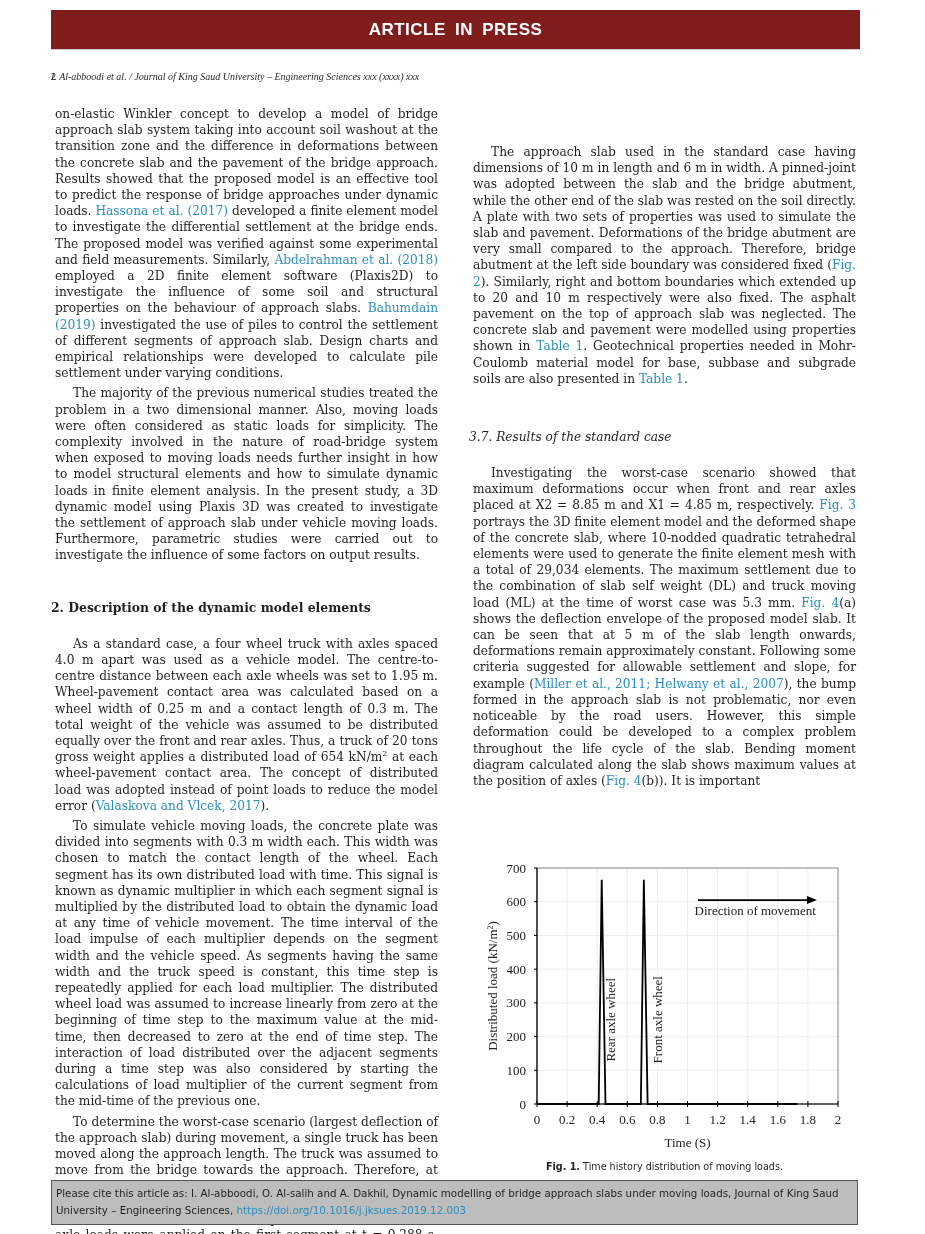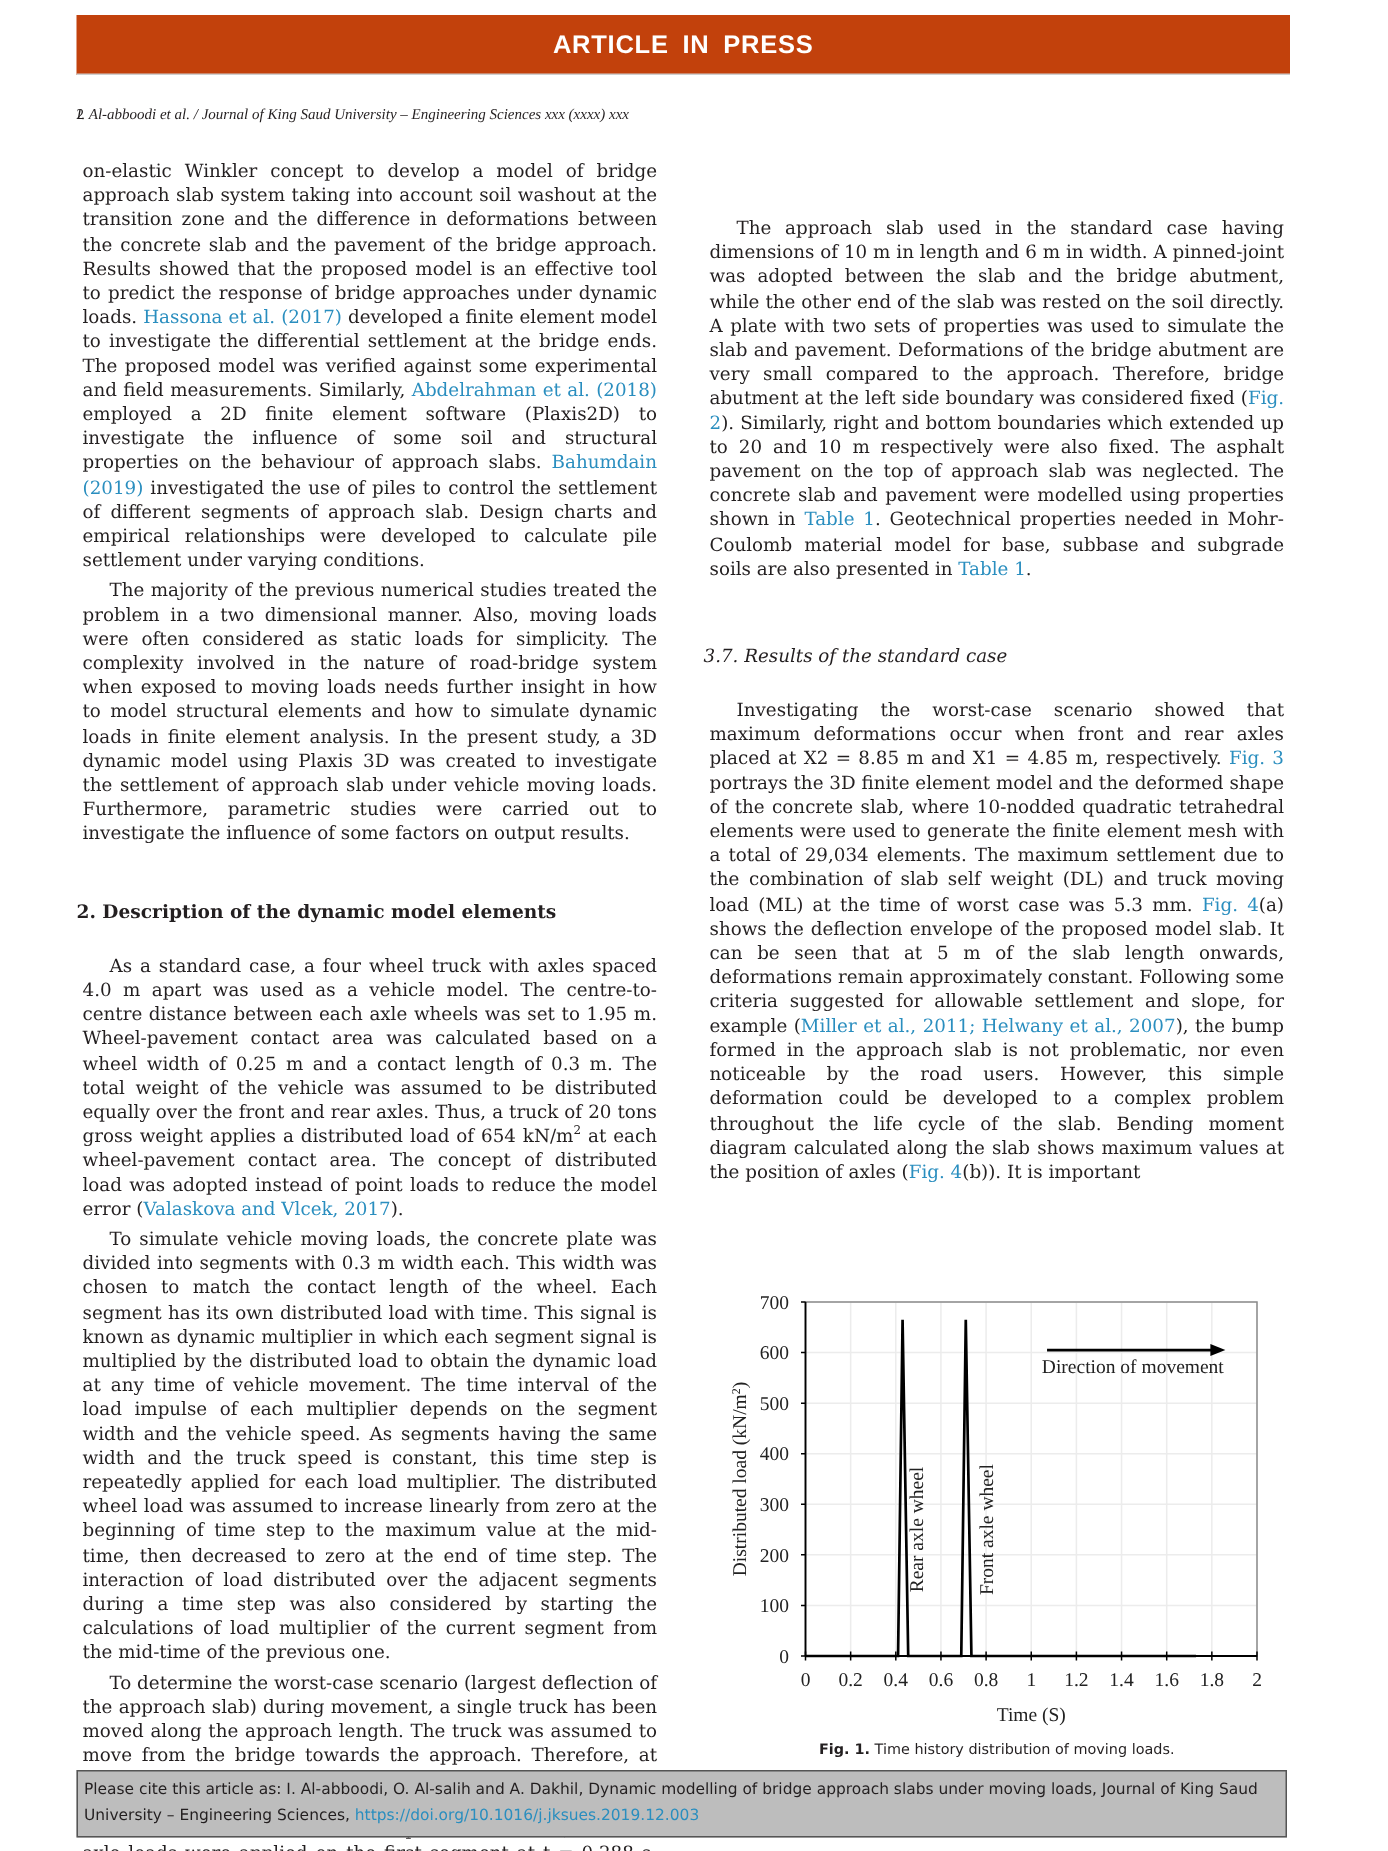--- a/index.html
+++ b/index.html
@@ -1,17 +1,17 @@
 <!DOCTYPE html>
 <html><head>
 <meta charset="utf-8">
 <style>
   html, body { margin: 0; padding: 0; background: #ffffff; }
   body { width: 925px; height: 1234px; position: relative; overflow: hidden; font-family: "DejaVu Serif", "Liberation Serif", serif; color: #231f20; }
-  .banner { position: absolute; left: 51px; top: 10px; width: 809px; height: 39px; background: #c2410c; border-bottom: 1px solid #cfcfcf; display: flex; align-items: center; justify-content: center; }
+  .banner { position: absolute; left: 51px; top: 10px; width: 809px; height: 39px; background: #7f1d1d; border-bottom: 1px solid #cfcfcf; display: flex; align-items: center; justify-content: center; }
   .banner span { font-family: "Liberation Sans", sans-serif; font-weight: bold; color: #ffffff; font-size: 17px; letter-spacing: 0.5px; word-spacing: 4px; }
   .running-head { position: absolute; top: 71px; left: 51px; width: 809px; font-size: 10px; font-family: "Liberation Serif", serif; }
   .running-head .pno { position: absolute; left: 0; top: 0; }
   .running-head .jt { position: absolute; left: 0; right: 0; text-align: left; font-style: italic; }
   .col { position: absolute; top: 102px; width: 391px; font-size: 12.2px; line-height: 16.2px; text-align: justify; hyphens: manual; }
   .col.left { left: 51px; }
   .col.right { left: 469px; }
   .col p { margin: 4px; text-indent: 0; }
   .col p.ind { text-indent: 18px; }
   .link { color: #2a8ebf; }

